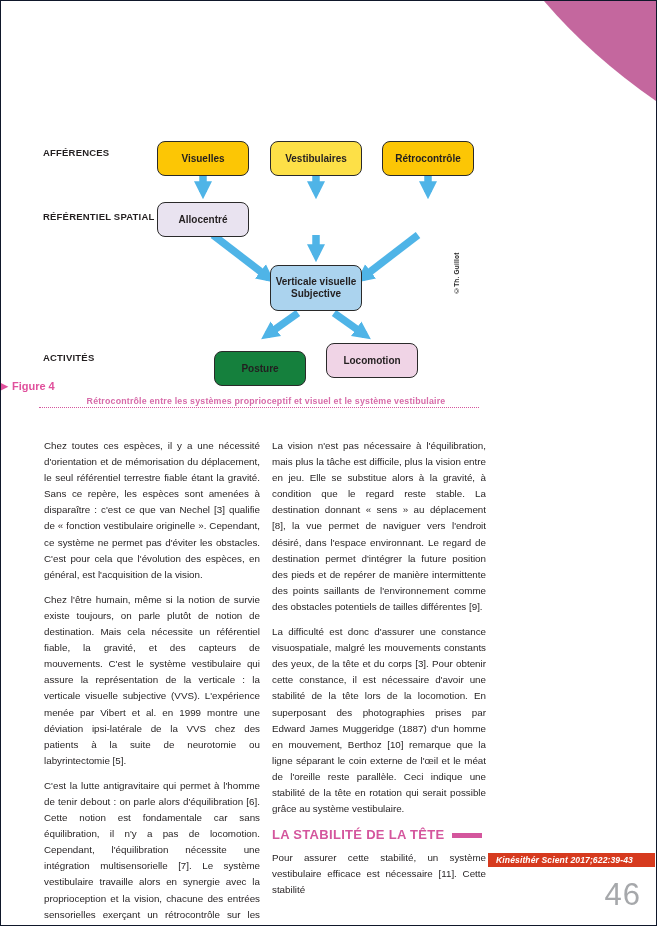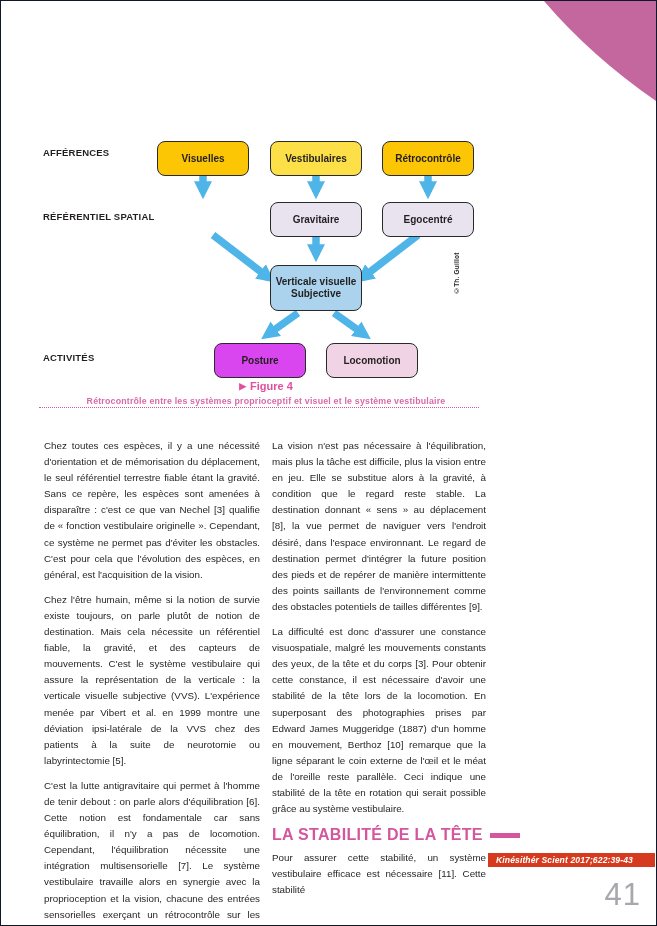--- a/index.html
+++ b/index.html
@@ -17,21 +17,21 @@
   }
   .dbox{
     position:absolute;width:92px;height:35px;border:1.4px solid #2a2a2a;
     border-radius:8px;display:flex;align-items:center;justify-content:center;
     font-size:10px;font-weight:bold;text-align:center;line-height:12px;
     box-sizing:border-box;
   }
   .dbox.tall{height:46px;flex-direction:column;}
   .arrows{position:absolute;left:0;top:0;width:540px;height:290px;pointer-events:none;}
   .fig-label{
-    position:absolute;left:0;top:249px;width:530px;text-align:center;
+    position:absolute;left:0;top:249px;width:530px;
     font-weight:bold;font-size:11px;color:#e0509c;
   }
   .fig-label .tri{font-size:9px;position:relative;top:-1px;margin-right:4px;}
   .fig-caption{
     position:absolute;left:0;top:265px;width:530px;text-align:center;
     font-size:8.8px;font-weight:bold;color:#d76ba9;letter-spacing:.2px;
   }
   .dotline{
     position:absolute;left:38px;top:276px;width:440px;height:0;
     border-bottom:1.6px dotted #d4569d;
@@ -40,21 +40,21 @@
     position:absolute;left:452px;top:103px;height:60px;
     writing-mode:vertical-rl;transform:rotate(180deg);
     font-size:6.5px;font-weight:bold;color:#2a2a2a;letter-spacing:.2px;
   }
   
   .col{position:absolute;top:437px;font-size:9.8px;line-height:16.1px;text-align:justify;}
   .col1{left:43px;width:216px;}
   .col2{left:271px;width:214px;}
   .col p{margin:0 0 9px 0;}
   .sec-heading{
-    margin:10px 0 7px 0;font-size:16px;font-weight:bold;color:#d4569d;
+    margin:10px 0 7px 0;font-size:13px;font-weight:bold;color:#d4569d;
     letter-spacing:.3px;white-space:nowrap;text-align:left;
   }
   .sec-heading .bar{
     display:inline-block;width:30px;height:5px;background:#d4569d;
     margin-left:7px;vertical-align:middle;
   }
   
   .ref-banner{
     position:absolute;left:487px;top:852px;width:167px;height:14px;
     background:#d63a1e;color:#ffffff;font-size:8.6px;font-weight:bold;
@@ -96,29 +96,28 @@
     </svg>
 
     <div class="rowlabel" style="left:42px;top:16px">AFFÉRENCES</div>
     <div class="rowlabel" style="left:42px;top:80px">RÉFÉRENTIEL SPATIAL</div>
     <div class="rowlabel" style="left:42px;top:221px">ACTIVITÉS</div>
 
     <div class="dbox" style="left:156px;top:10px;background:#fcc605">Visuelles</div>
     <div class="dbox" style="left:269px;top:10px;background:#fde047">Vestibulaires</div>
     <div class="dbox" style="left:381px;top:10px;background:#fcc605">Rétrocontrôle</div>
 
-    <div class="dbox" style="left:269px;top:71px;background:#e9e3f0">Gravitaire</div>
-    <div class="dbox" style="left:381px;top:71px;background:#e9e3f0">Egocentré</div>
+    <div class="dbox" style="left:156px;top:71px;background:#e9e3f0">Allocentré</div>
 
     <div class="dbox tall" style="left:269px;top:134px;background:#abd3ee">
       <span>Verticale visuelle</span>
       <span>Subjective</span>
     </div>
 
-    <div class="dbox" style="left:213px;top:212px;background:#d946ef">Posture</div>
+    <div class="dbox" style="left:213px;top:220px;background:#15803d">Posture</div>
     <div class="dbox" style="left:325px;top:212px;background:#f0d4e6">Locomotion</div>
 
     <div class="credit">©Th. Guillot</div>
 
     <div class="fig-label">
       <span class="tri">▶</span><span>Figure 4</span>
     </div>
     <div class="fig-caption">Rétrocontrôle entre les systèmes proprioceptif et visuel et le système vestibulaire</div>
     <div class="dotline"></div>
   </div>
@@ -132,15 +131,15 @@
   <div class="col col2">
     <p>La vision n'est pas nécessaire à l'équilibration, mais plus la tâche est difficile, plus la vision entre en jeu. Elle se substitue alors à la gravité, à condition que le regard reste stable. La destination donnant « sens » au déplacement [8], la vue permet de naviguer vers l'endroit désiré, dans l'espace environnant. Le regard de destination permet d'intégrer la future position des pieds et de repérer de manière intermittente des points saillants de l'environnement comme des obstacles potentiels de tailles différentes [9].</p>
     <p>La difficulté est donc d'assurer une constance visuospatiale, malgré les mouvements constants des yeux, de la tête et du corps [3]. Pour obtenir cette constance, il est nécessaire d'avoir une stabilité de la tête lors de la locomotion. En superposant des photographies prises par Edward James Muggeridge (1887) d'un homme en mouvement, Berthoz [10] remarque que la ligne séparant le coin externe de l'œil et le méat de l'oreille reste parallèle. Ceci indique une stabilité de la tête en rotation qui serait possible grâce au système vestibulaire.</p>
     <div class="sec-heading">
       <span>LA STABILITÉ DE LA TÊTE</span><span class="bar"></span>
     </div>
     <p>Pour assurer cette stabilité, un système vestibulaire efficace est nécessaire [11]. Cette stabilité</p>
   </div>
 
   <div class="ref-banner">Kinésithér Scient 2017;622:39-43</div>
-  <div class="page-number">41</div>
+  <div class="page-number">46</div>
 
 </div>
 
 </body></html>

